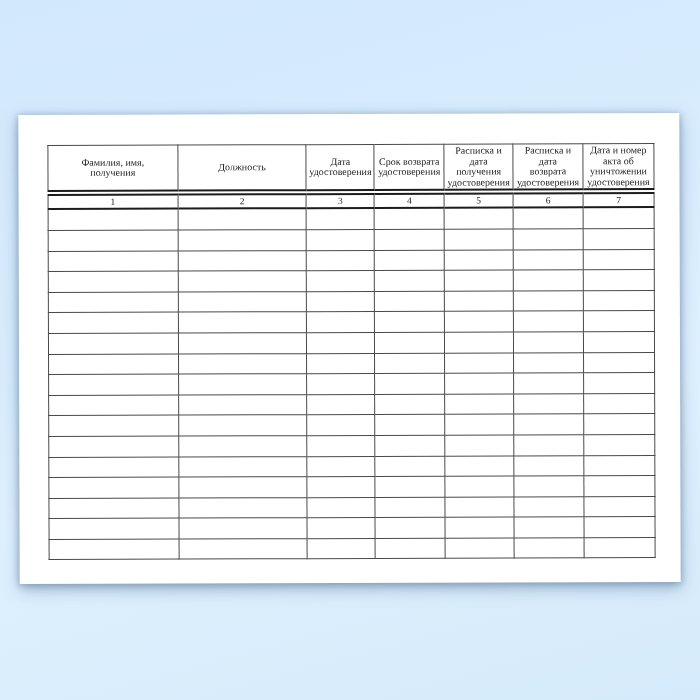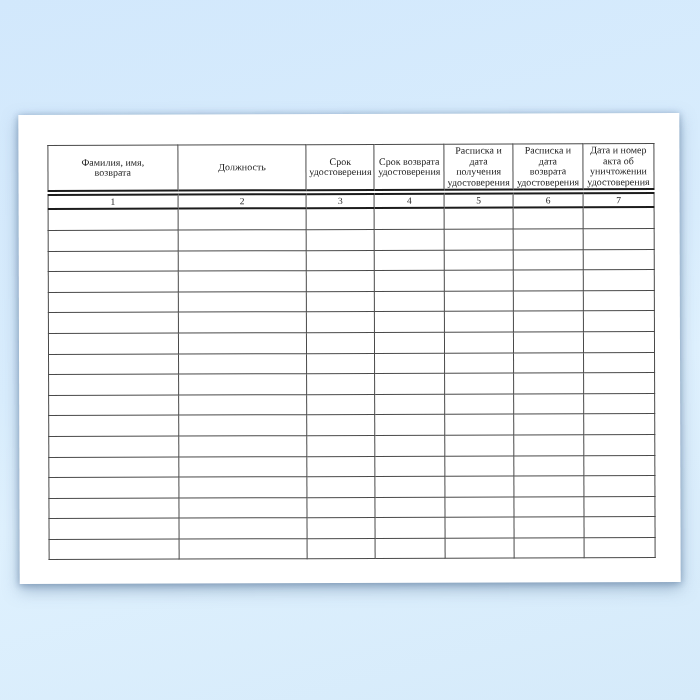--- a/index.html
+++ b/index.html
@@ -84,23 +84,23 @@
           <col class="c1">
           <col class="c2">
           <col class="c3">
           <col class="c4">
           <col class="c5">
           <col class="c6">
         </colgroup>
       <thead>
         <tr>
             <th class="head">Фамилия, имя,
-возврата</th>
+получения</th>
             <th class="head">Должность</th>
-            <th class="head">Срок
+            <th class="head">Дата
 удостоверения</th>
             <th class="head">Срок возврата
 удостоверения</th>
             <th class="head">Расписка и дата
 получения
 удостоверения</th>
             <th class="head">Расписка и дата
 возврата
 удостоверения</th>
             <th class="head">Дата и номер

